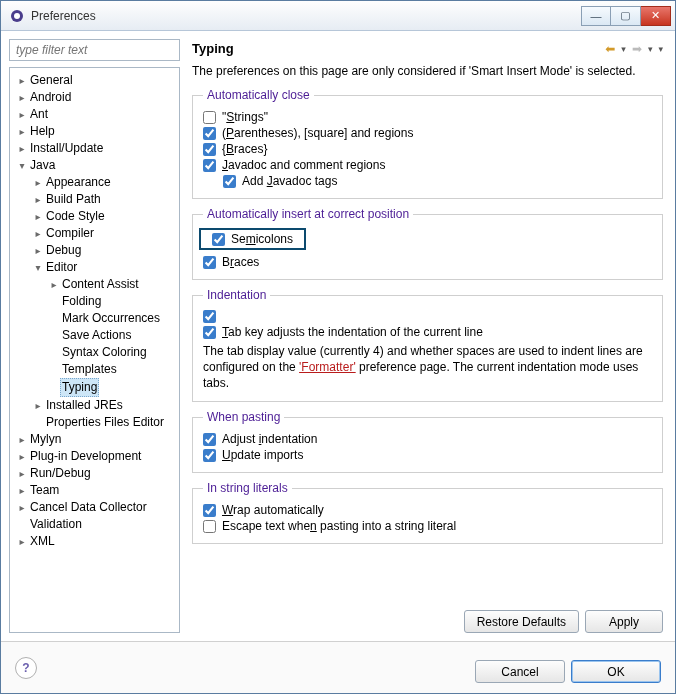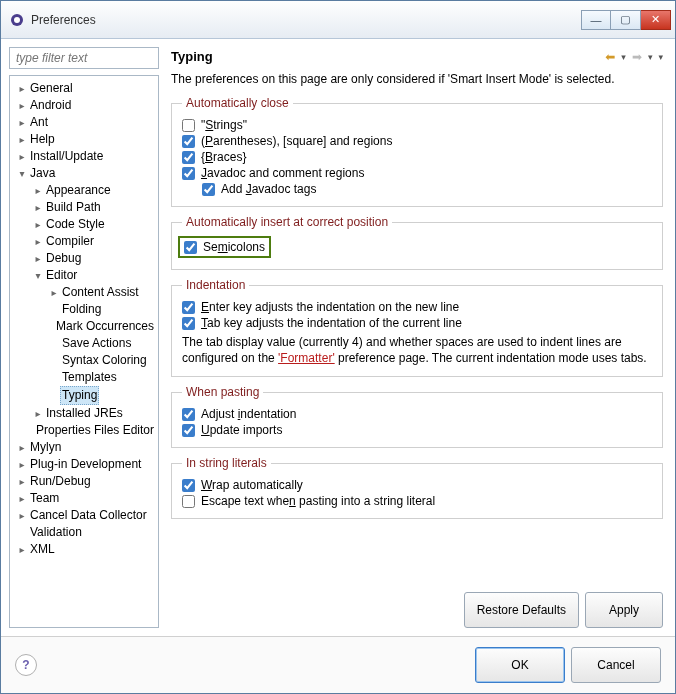--- a/index.html
+++ b/index.html
@@ -10,21 +10,21 @@
     background: #fff;
     color: #000;
     width: 676px;
     height: 694px;
     border: 1px solid #5a7ca0;
     display: flex;
     flex-direction: column;
     overflow: hidden;
   }
   .titlebar {
-    height: 38px;
+    height: 30px;
     background: linear-gradient(#fefefe, #e6ecf3);
     border-bottom: 1px solid #b6c6d8;
     display: flex;
     align-items: center;
     padding: 0 4px 0 8px;
   }
   .titlebar .icon {
     width: 16px; height: 16px; margin-right: 6px;
     display: inline-flex; align-items: center; justify-content: center;
   }
@@ -36,21 +36,21 @@
     background: linear-gradient(#f6fafe,#dbe8f4);
     font-size: 11px; color: #3a4a5a;
   }
   .winbtn.close { background: linear-gradient(#e8766b,#c7341f); color:#fff; border-color:#a32c1a;}
   .winbtn + .winbtn { border-left: none; }
   .content {
     flex: 1; display: flex; padding: 8px; gap: 8px;
     background: #fff;
   }
   .leftcol {
-    width: 150px; display: flex; flex-direction: column;
+    width: 171px; display: flex; flex-direction: column;
   }
   .filter {
     width: 100%; height: 22px; border: 1px solid #aab8c6;
     padding: 2px 6px; font-size: 12px; font-style: italic; color: #777;
     margin-bottom: 6px; outline: none;
   }
   .tree {
     flex: 1; border: 1px solid #aab8c6; padding: 4px 2px;
     overflow-y: auto; line-height: 17px;
   }
@@ -69,33 +69,33 @@
     padding: 2px 4px 6px 4px;
   }
   .panehead h2 { margin:0; font-size: 13px; font-weight: bold; }
   .navicons { display: flex; gap: 6px; align-items: center; color:#888; font-size: 12px;}
   .navicons span { cursor: pointer; }
   .panebody { flex:1; padding: 0 4px; overflow-y:auto; }
   .intro { margin: 2px 0 10px 0; }
   fieldset {
     border: 1px solid #cfcfcf; margin: 0 0 8px 0; padding: 6px 10px 8px 10px;
   }
-  legend { padding: 0 4px; color: #7f1d1d; }
+  legend { padding: 0 4px; color: #4c1d95; }
   .chk { display: flex; align-items: center; gap: 6px; margin: 2px 0; }
   .chk input { width: 13px; height: 13px; margin:0; accent-color: #3a7dcb;}
   .chk label span.mn { text-decoration: underline; }
   .chk.indent { margin-left: 20px; }
-  .highlight { border: 2px solid #4d7c0f; padding: 2px 4px; display:inline-flex; margin: 1px 0 3px -4px;}
+  .highlight { border: 2px solid #0c4a6e; padding: 2px 11px; display:inline-flex; margin: 1px 0 3px -4px;}
   .desc { margin: 4px 0 2px 0; line-height: 16px; }
   .desc a { color: #b91c1c; text-decoration: underline; cursor:pointer;}
   .btnrow-right { display:flex; justify-content:flex-end; gap:6px; padding: 8px 4px 0 0;}
   .btn {
-    min-width: 78px; height: 36px; border: 1px solid #9aa7b5;
+    min-width: 78px; height: 23px; border: 1px solid #9aa7b5;
     background: linear-gradient(#fdfdfd,#e6e6e6); border-radius:3px;
-    font-size: 12px; cursor:pointer; padding: 0 12px;
+    font-size: 12px; cursor:pointer; padding: 0 12px; margin-top: 8px;
   }
   .btn.primary { border-color:#3a7dcb; box-shadow: 0 0 0 1px #9ac4ee inset;}
   .footer {
     border-top: 1px solid #d0d0d0; padding: 10px 14px;
     display: flex; justify-content: space-between; align-items: center;
     background:#fafafa;
   }
   .helpicon {
     width: 22px; height:22px; border:1px solid #b0b0b0; border-radius:50%;
     display:flex; align-items:center; justify-content:center; color:#6b5fae; font-weight:bold;
@@ -282,27 +282,30 @@
       </fieldset>
 
       <fieldset>
         <legend>Automatically insert at correct position</legend>
         <div class="highlight">
           <div class="chk" style="margin:0">
               <input type="checkbox" checked="" style="">
               <label>Se<span class="mn">m</span>icolons</label>
             </div>
         </div>
+        <div class="chk">
+            <input type="checkbox" checked="" style="">
+            <label>B<span class="mn">r</span>aces</label>
+          </div>
       </fieldset>
 
       <fieldset>
         <legend>Indentation</legend>
         <div class="chk">
             <input type="checkbox" checked="" style="">
-            <label><span class="mn">E</span>nter key adjusts the indentation on the new line</label>
           </div>
         <div class="chk">
             <input type="checkbox" checked="" style="">
             <label><span class="mn">T</span>ab key adjusts the indentation of the current line</label>
           </div>
         <div class="desc">
           <span>The tab display value (currently 4) and whether spaces are used to indent lines are configured on the </span><a>'Formatter'</a><span> preference page. The current indentation mode uses tabs.</span>
         </div>
       </fieldset>
 
@@ -334,16 +337,16 @@
     <div class="btnrow-right">
       <button class="btn">Restore Defaults</button>
       <button class="btn">Apply</button>
     </div>
   </div>
 </div>
 
 <div class="footer">
   <div class="helpicon">?</div>
   <div style="display:flex; gap:6px;">
+    <button class="btn" style="min-width:90px">Cancel</button>
     <button class="btn primary" style="min-width:90px">OK</button>
-    <button class="btn" style="min-width:90px">Cancel</button>
   </div>
 </div>
 
 </body></html>

